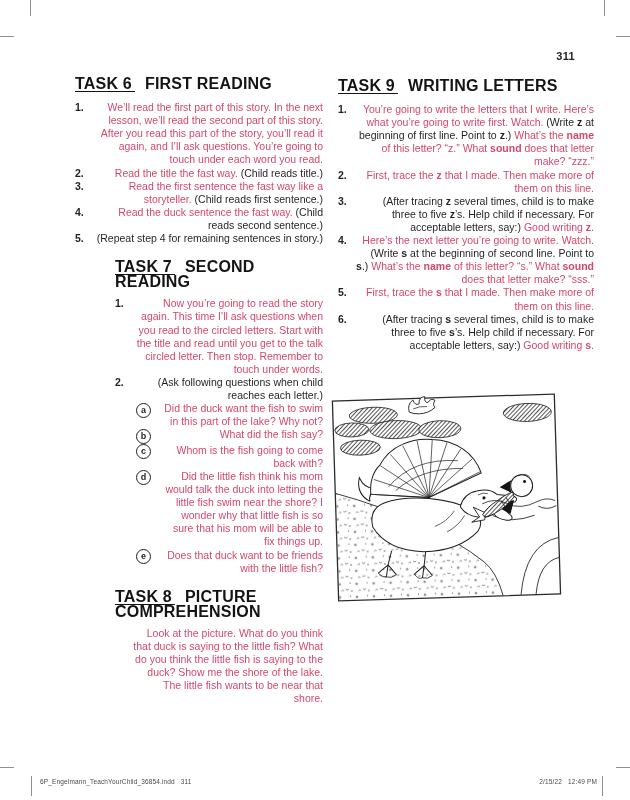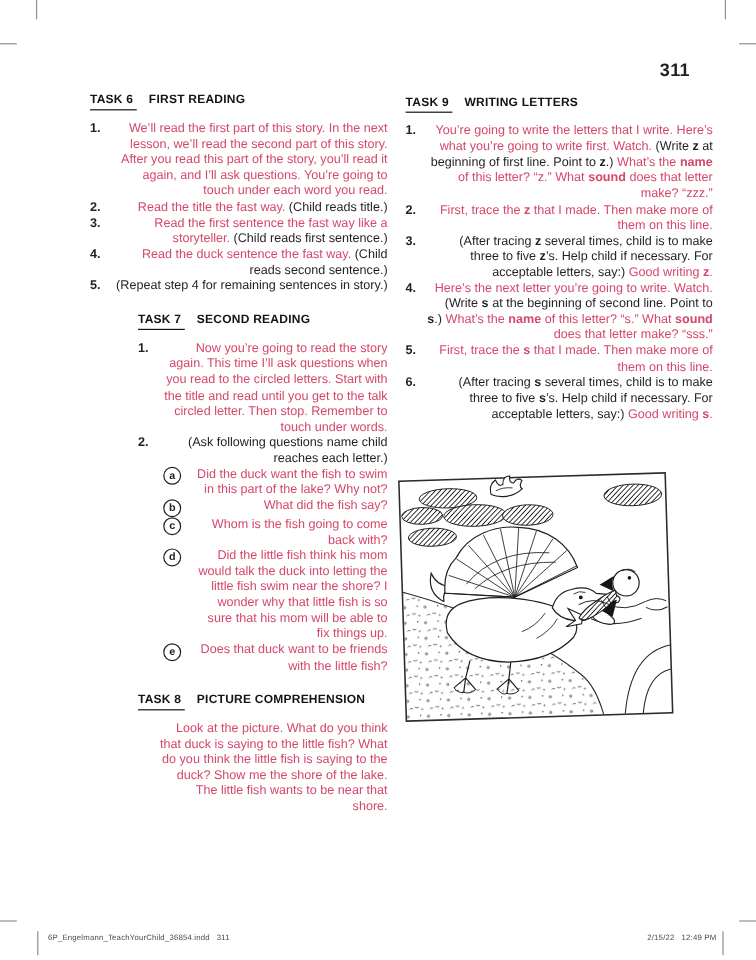--- a/index.html
+++ b/index.html
@@ -6,28 +6,28 @@
   body{
     width:630px;height:800px;background:#ffffff;position:relative;overflow:hidden;
     font-family:"Liberation Sans","DejaVu Sans",sans-serif;
     color:#231f20;
   }
   
   .crop{position:absolute;background:#8f8f8f;}
   .crop.v{width:1px;height:16px;}
   .crop.h{width:14px;height:1px;}
   
-  .pageno{position:absolute;top:50px;right:55px;font-weight:bold;font-size:15px;letter-spacing:.3px;}
+  .pageno{position:absolute;top:50px;right:55px;font-weight:bold;font-size:11px;letter-spacing:.3px;}
   
   .col{position:absolute;font-size:10.5px;line-height:13.1px;}
   .col-left{left:75px;top:77px;width:248px;}
   .col-right{left:322px;top:79px;width:256px;margin-left:16px;}
   .task{margin:0 0 0 0;}
   .task + .task{margin-top:15px;margin-left:40px;}
-  .task-heading{margin:0 0 9px 0;font-size:10px;font-weight:bold;color:#141414;letter-spacing:.2px;}
+  .task-heading{margin:0 0 9px 0;font-size:16px;font-weight:bold;color:#141414;letter-spacing:.2px;}
   .task-label{display:inline-block;border-bottom:1.6px solid #141414;padding:0 3px 1px 0;margin-right:10px;}
   .item{display:flex;align-items:flex-start;}
   .num{flex:0 0 18px;font-weight:bold;color:#231f20;}
   .itext{flex:1;text-align:right;}
   .red{color:var(--accent-red);}
   .blk{color:#231f20;}
   b.red{color:var(--accent-red);}
   .sub{display:flex;align-items:flex-start;margin-left:21px;}
   .circ{flex:0 0 13px;width:13px;height:13px;border:1.2px solid #231f20;border-radius:50%;
         font-weight:bold;font-size:9px;line-height:13px;text-align:center;margin:.5px 9px 0 0;color:#231f20;}
@@ -89,21 +89,21 @@
       <span class="task-label">TASK 7</span><span class="task-title">SECOND READING</span>
     </h2>
     <div class="items">
   <div class="item">
     <span class="num">1.</span>
     <span class="itext"><span class="red">Now you’re going to read the story again. This time I’ll ask questions when you read to the circled letters. Start with the title and read until you get to the talk circled letter. Then stop. Remember to touch under words.</span></span>
   </div>
 
   <div class="item">
     <span class="num">2.</span>
-    <span class="itext"><span class="blk">(Ask following questions name child reaches each letter.)</span></span>
+    <span class="itext"><span class="blk">(Ask following questions when child reaches each letter.)</span></span>
   </div>
 
   <div class="sub">
     <span class="circ">a</span>
     <span class="itext"><span class="red">Did the duck want the fish to swim in this part of the lake? Why not?</span></span>
   </div>
 
   <div class="sub">
     <span class="circ">b</span>
     <span class="itext"><span class="red">What did the fish say?</span></span>

